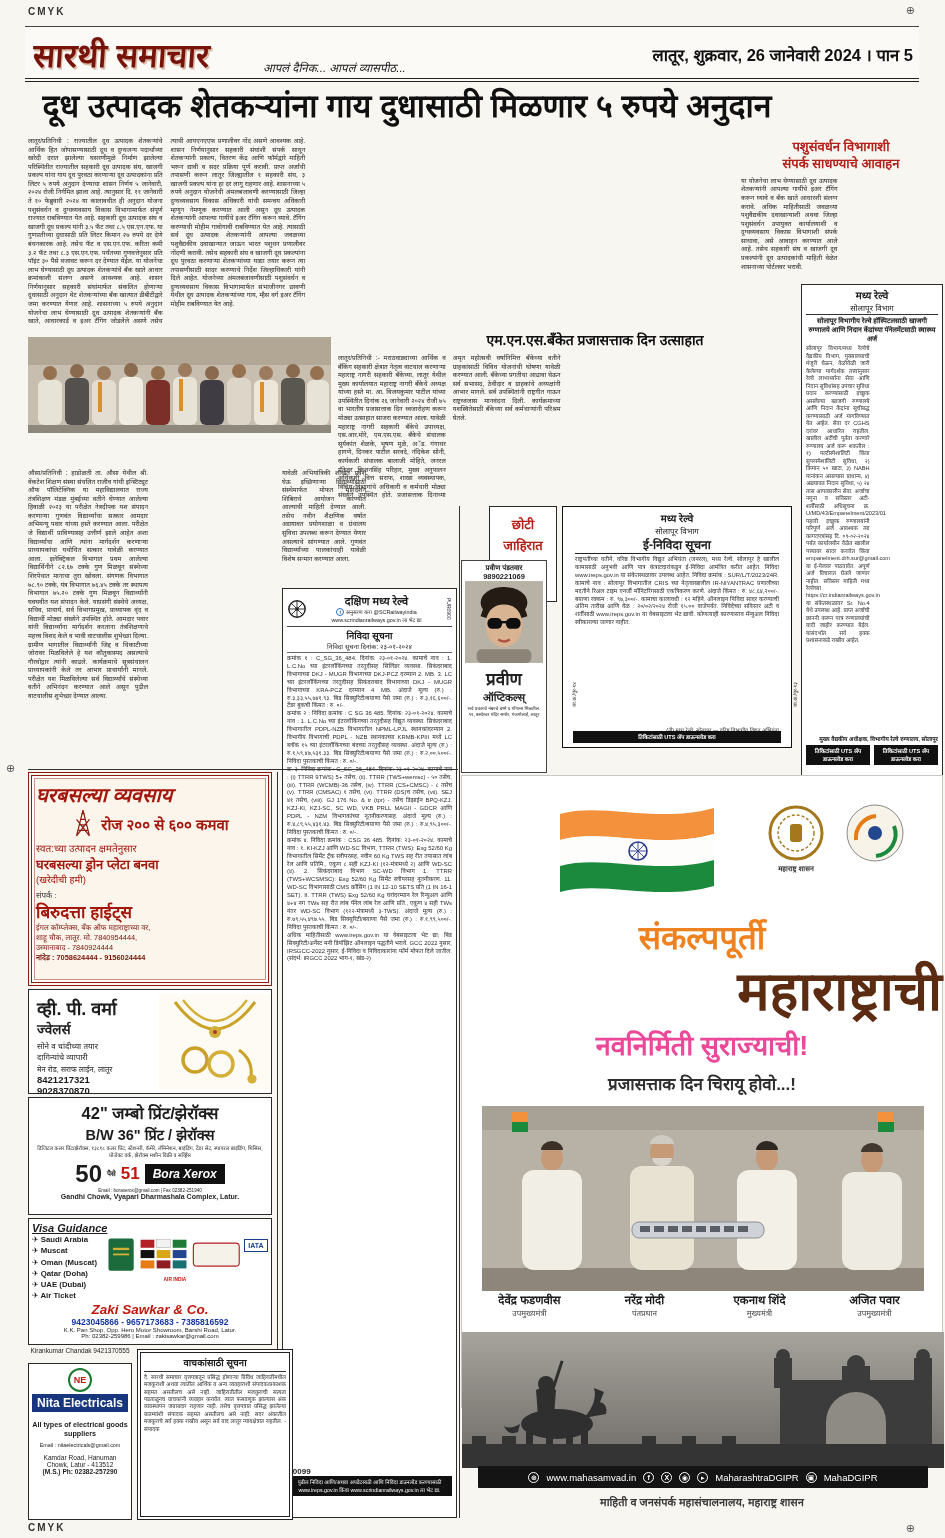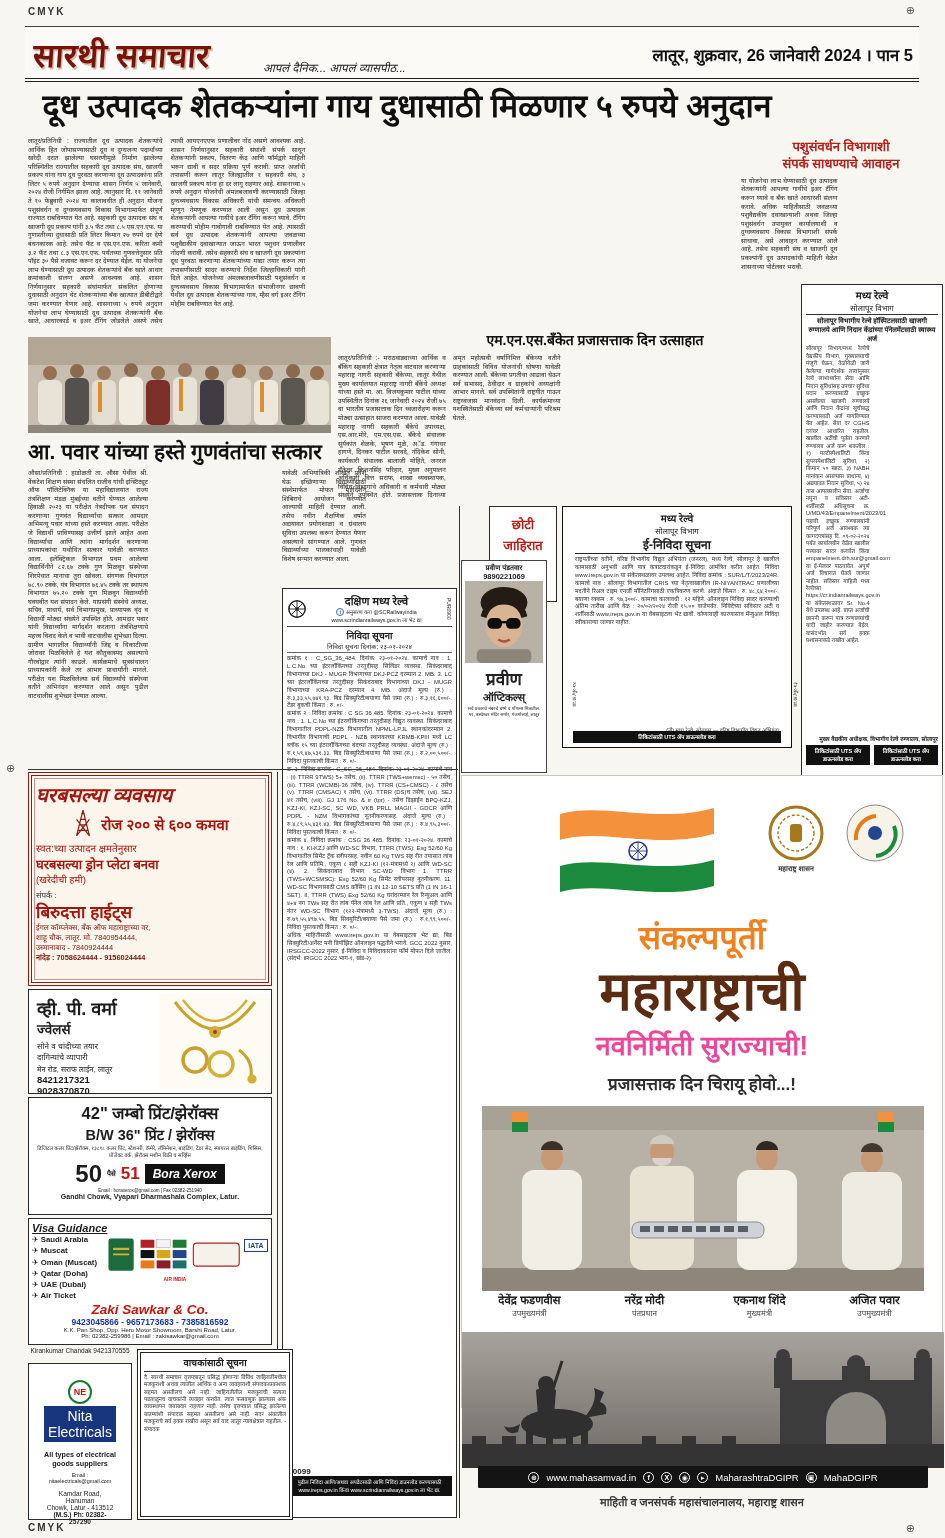--- a/index.html
+++ b/index.html
@@ -36,27 +36,27 @@
   .ghar .earn{font-size:15px;font-weight:800;margin-top:2px}
   .ghar .l1{font-size:10px;margin-top:3px}
   .ghar .l2{font-size:13px;font-weight:800}
   .ghar .l3{font-size:9.5px}
   .ghar .ct{font-size:8px;margin-top:3px;color:#333}
   .ghar .br{font-size:17px;font-weight:800}
   .ghar .ad{font-size:7.4px;color:#7a1208;line-height:1.35}
   .verma{left:28px;top:989px;width:244px;height:105px;display:flex}
   .xerox{left:28px;top:1097px;width:244px;height:118px;text-align:center;padding:3px}
   .visa{left:28px;top:1218px;width:244px;height:127px;padding:3px;position:absolute}
-  .nita{left:28px;top:1363px;width:104px;height:157px;text-align:center;padding:15px}
+  .nita{left:28px;top:1363px;width:104px;height:157px;text-align:center;padding:3px}
   .notice{left:137px;top:1349px;width:156px;height:171px;border:4px double #222;background:#fff;padding:3px}
   .praveen{left:461px;top:560px;width:86px;height:213px;border:1px solid #444;background:#fff;text-align:center;padding:2px}
   
   .gov{left:461px;top:775px;width:482px;height:633px;background:#fff;border:1px solid #c9c7c2}
   .gov .l1{position:absolute;top:138px;width:100%;text-align:center;font-size:33px;font-weight:800;color:#ee8120}
-  .gov .l2{position:absolute;top:176px;width:100%;text-align:center;font-size:54px;font-weight:800;color:#5b2c12}
+  .gov .l2{position:absolute;top:176px;width:100%;text-align:right;font-size:54px;font-weight:800;color:#5b2c12}
   .gov .l3{position:absolute;top:250px;width:100%;text-align:center;font-size:27px;font-weight:800;color:#ec4899}
   .gov .l4{position:absolute;top:296px;width:100%;text-align:center;font-size:17px;font-weight:800;color:#2e2e2e}
   .gov .names{position:absolute;top:516px;left:10px;right:10px;display:flex}
   .gov .names>div{flex:1;text-align:center}
   .gov .nm{font-size:11.5px;font-weight:800;color:#1c1c1c}
   .gov .rl{font-size:8px;color:#444}
   .gov .bar{position:absolute;left:16px;top:690px;width:450px;height:22px;background:#141414;border-radius:1px;color:#fff;display:flex;align-items:center;justify-content:center;gap:7px;font-size:9.5px}
   .sic{display:inline-block;width:11px;height:11px;border:1px solid #fff;border-radius:50%;font-size:7px;line-height:10px;text-align:center;font-weight:bold}
   .gov .fl{position:absolute;top:718px;width:100%;text-align:center;font-size:11px;font-weight:800;color:#3a3a3a}
   .embl{font-size:7px;font-weight:bold;color:#333;text-align:center}
@@ -128,21 +128,20 @@
           <rect x="226" y="43" width="24" height="45" rx="6" fill="#ece7da"></rect>
           <rect x="232" y="45" width="4" height="30" fill="#d98f2b"></rect>
         <circle cx="265" cy="34" r="7" fill="#8a6a4e"></circle>
           <rect x="253" y="41" width="24" height="47" rx="6" fill="#5a5650"></rect>
         <circle cx="289" cy="36" r="7" fill="#96714f"></circle>
           <rect x="279" y="43" width="22" height="45" rx="6" fill="#e8e3d7"></rect>
       </g>
     </svg>
   </figure>
 
-  <h2 class="abs headline2">आ. पवार यांच्या हस्ते गुणवंतांचा सत्कार</h2>
   <div class="abs bt cols2" style="left:28px;top:469px;width:247px;height:299px">औसा/प्रतिनिधी : हाडोळती ता. औसा येथील श्री. वेंकटेश शिक्षण संस्था संचलित राजीव गांधी इन्स्टिट्यूट ऑफ पॉलिटेक्निक या महाविद्यालयात राज्य तंत्रशिक्षण मंडळ मुंबईच्या वतीने घेण्यात आलेल्या हिवाळी २०२३ या परीक्षेत नेत्रदीपक यश संपादन करणाऱ्या गुणवंत विद्यार्थ्यांचा सत्कार आमदार अभिमन्यू पवार यांच्या हस्ते करण्यात आला. परीक्षेत जे विद्यार्थी प्राविण्यासह उत्तीर्ण झाले आहेत अशा विद्यार्थ्यांचा आणि त्यांना मार्गदर्शन करणाऱ्या प्राध्यापकांचा यथोचित सत्कार यावेळी करण्यात आला. इलेक्ट्रिकल विभागात प्रथम आलेल्या विद्यार्थिनीने ८२.६७ टक्के गुण मिळवून संस्थेच्या शिरपेचात मानाचा तुरा खोवला. संगणक विभागात ७८.९० टक्के, यंत्र विभागात ७६.४५ टक्के तर स्थापत्य विभागात ७५.२० टक्के गुण मिळवून विद्यार्थ्यांनी घवघवीत यश संपादन केले. याप्रसंगी संस्थेचे अध्यक्ष, सचिव, प्राचार्य, सर्व विभागप्रमुख, प्राध्यापक वृंद व विद्यार्थी मोठ्या संख्येने उपस्थित होते. आमदार पवार यांनी विद्यार्थ्यांना मार्गदर्शन करताना तंत्रशिक्षणाचे महत्त्व विशद केले व भावी वाटचालीस शुभेच्छा दिल्या. ग्रामीण भागातील विद्यार्थ्यांनी जिद्द व चिकाटीच्या जोरावर मिळविलेले हे यश कौतुकास्पद असल्याचे गौरवोद्गार त्यांनी काढले. कार्यक्रमाचे सूत्रसंचालन प्राध्यापकांनी केले तर आभार प्राचार्यांनी मानले. परीक्षेत यश मिळविलेल्या सर्व विद्यार्थ्यांचे संस्थेच्या वतीने अभिनंदन करण्यात आले असून पुढील वाटचालीस शुभेच्छा देण्यात आल्या.</div>
   <div class="abs bt cols2" style="left:282px;top:469px;width:175px;height:113px">यावेळी अभियांत्रिकी शाखेत प्रवेश घेऊ इच्छिणाऱ्या विद्यार्थ्यांसाठी संस्थेमार्फत मोफत मार्गदर्शन शिबिराचे आयोजन करण्यात आल्याची माहिती देण्यात आली. तसेच नवीन शैक्षणिक वर्षात अद्ययावत प्रयोगशाळा व ग्रंथालय सुविधा उपलब्ध करून देण्यात येणार असल्याचे सांगण्यात आले. गुणवंत विद्यार्थ्यांच्या पालकांचाही यावेळी विशेष सन्मान करण्यात आला.</div>
 
   <h2 class="abs headline3">एम.एन.एस.बँकेत प्रजासत्ताक दिन उत्साहात</h2>
   <div class="abs bt cols4" style="left:338px;top:354px;width:452px;height:148px">लातूर/प्रतिनिधी :- मराठवाड्याच्या आर्थिक व बँकिंग सहकारी क्षेत्रात नेतृत्व वाटचाल करणाऱ्या महाराष्ट्र नागरी सहकारी बँकेच्या, लातूर येथील मुख्य कार्यालयात महाराष्ट्र नागरी बँकेचे अध्यक्ष यांच्या हस्ते मा. आ. विजयकुमार पाटील यांच्या उपस्थितीत दिनांक २६ जानेवारी २०२४ रोजी ७५ वा भारतीय प्रजासत्ताक दिन ध्वजारोहण करून मोठ्या उत्साहात साजरा करण्यात आला. यावेळी महाराष्ट्र नागरी सहकारी बँकेचे उपाध्यक्ष, एस.आर.मोरे, एम.एस.एस. बँकेचे संचालक सूर्यकांत शेळके, भूषण मुळे, अॅड. गंगाधर हागणे, दिनकर पाटील सरवदे, नंदिकेश सोनी, कार्यकारी संचालक बालाजी मोहिते, जनरल मॅनेजर किशनसिंह परिहार, मुख्य अनुपालन अधिकारी वित्त सराफ, शाखा व्यवस्थापक, विविध विभागांचे अधिकारी व कर्मचारी मोठ्या संख्येने उपस्थित होते. प्रजासत्ताक दिनाच्या अमृत महोत्सवी वर्षानिमित्त बँकेच्या वतीने ग्राहकांसाठी विविध योजनांची घोषणा यावेळी करण्यात आली. बँकेच्या प्रगतीचा आढावा घेऊन सर्व सभासद, ठेवीदार व ग्राहकांचे अध्यक्षांनी आभार मानले. सर्व उपस्थितांनी राष्ट्रगीत गाऊन राष्ट्रध्वजास मानवंदना दिली. कार्यक्रमाच्या यशस्वितेसाठी बँकेच्या सर्व कर्मचाऱ्यांनी परिश्रम घेतले.</div>
 
   <div class="abs box redlines" style="left:489px;top:506px;width:68px;height:96px">
     <div>छोटी</div>
     <div>जाहिरात</div>
     <div>उत्तम</div>
@@ -306,21 +305,21 @@
     <div style="font-size:6px;text-align:center">Ph: 02382-259986 | Email : zakisawkar@gmail.com</div>
   </aside>
 
   <div class="abs c" style="left:28px;top:1347px;width:104px;font-size:6.5px">
     <span>Kirankumar Chandak</span>
     <span>9421370555</span>
   </div>
 
   <aside class="abs box nita">
     <div style="width:24px;height:24px;border:2px solid #1a7a2e;border-radius:50%;margin:1px auto;font-size:9px;font-weight:800;color:#c2160e;line-height:20px">NE</div>
-    <div style="background:#18367d;color:#fff;font-size:14px;font-weight:400;padding:2px 0;margin-top:2px">Nita Electricals</div>
+    <div style="background:#18367d;color:#fff;font-size:12px;font-weight:700;padding:2px 0;margin-top:2px">Nita Electricals</div>
     <div style="font-size:7.2px;font-weight:800;margin-top:8px">All types of electrical goods suppliers</div>
     <div style="font-size:5.4px;margin-top:4px">Email : nitaelectricals@gmail.com</div>
     <div style="font-size:6.6px;margin-top:6px">Kamdar Road, Hanuman</div>
     <div style="font-size:6.6px">Chowk, Latur - 413512</div>
     <div style="font-size:6.6px;font-weight:800">(M.S.) Ph: 02382-257290</div>
   </aside>
 
   <aside class="abs notice">
     <div class="c" style="font-size:9.5px;font-weight:800;border-bottom:1px solid #333;padding-bottom:2px;margin-bottom:2px">वाचकांसाठी सूचना</div>
     <div class="bt" style="font-size:5.5px;height:140px">दै. सारथी समाचार वृत्तपत्रातून प्रसिद्ध होणाऱ्या विविध जाहिरातींमधील मजकुराशी अथवा त्यातील आर्थिक व अन्य व्यवहाराशी संपादक/प्रकाशक सहमत असतीलच असे नाही. जाहिरातीतील मजकुराची सत्यता पडताळूनच वाचकांनी व्यवहार करावेत. त्यात फसवणूक झाल्यास अंक व्यवस्थापन जबाबदार राहणार नाही. तसेच वृत्तपत्रात प्रसिद्ध झालेल्या बातम्यांशी संपादक सहमत असतीलच असे नाही. सदर अंकातील मजकुराचे सर्व हक्क राखीव असून सर्व वाद लातूर न्यायक्षेत्रात राहतील. - संपादक</div>

